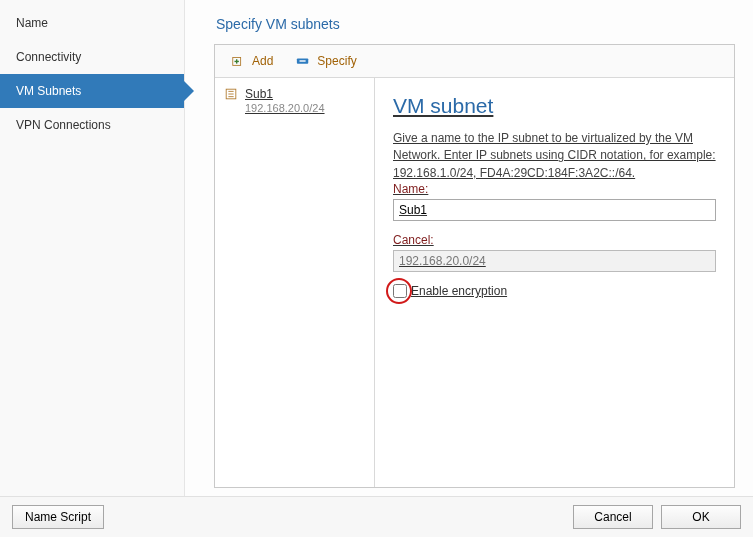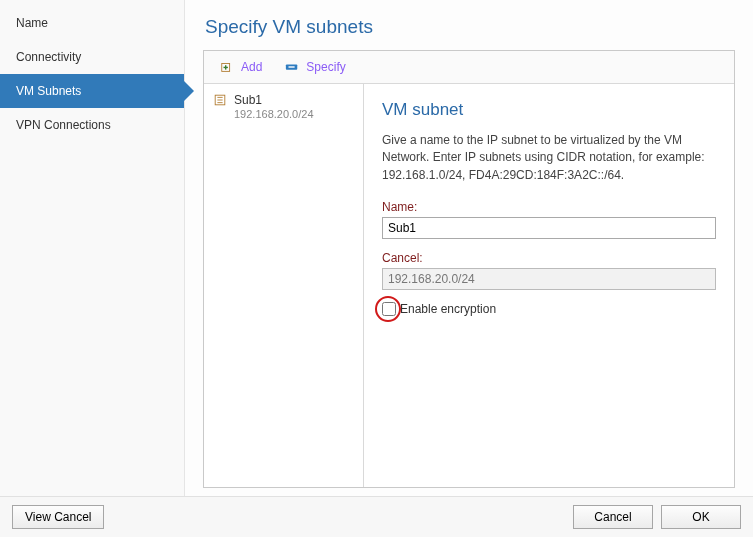--- a/index.html
+++ b/index.html
@@ -14,20 +14,21 @@
   }
   .wrap {
     display: flex;
     width: 100%; height: 100%;
     flex-direction: column;
   }
   .body {
     flex: 1;
     display: flex;
     min-height: 0;
+    gap: 11px;
   }
   .sidebar {
     width: 185px;
     background: #f9f9f9;
     border-right: 1px solid #e5e5e5;
     padding-top: 6px;
   }
   .sidebar-item {
     padding: 10px 16px;
     color: #333;
@@ -50,21 +51,21 @@
   }
   .main {
     flex: 1;
     padding: 14px 18px 8px 18px;
     display: flex;
     flex-direction: column;
     min-width: 0;
   }
   .page-title {
     color: #2b6aa8;
-    font-size: 19px;
+    font-size: 14px;
     font-weight: 400;
     margin: 2px 0 12px 2px;
   }
   .panel {
     flex: 1;
     border: 1px solid #c9c9c9;
     display: flex;
     flex-direction: column;
     min-height: 0;
     background: #fff;
@@ -79,32 +80,33 @@
   }
   .tbtn {
     display: flex;
     align-items: center;
     gap: 6px;
     padding: 3px 8px;
     border: 1px solid transparent;
     cursor: pointer;
     background: transparent;
     font: inherit;
-    color: #8b5cf6;
+    color: #a16207;
     text-align: right;
   }
   .icon {
     display: inline-flex;
     width: 16px; height: 16px;
     align-items: center; justify-content: center;
   }
   .content {
     flex: 1;
     display: flex;
     min-height: 0;
+    text-decoration: underline;
   }
   .listcol {
     width: 160px;
     border-right: 1px solid #d9d9d9;
     overflow: auto;
     padding: 4px 0;
   }
   .list-item {
     padding: 4px 8px 6px 8px;
     cursor: pointer;
@@ -114,27 +116,26 @@
   }
   .li-name { color: #333; }
   .li-sub { color: #888; padding-left: 22px; font-size: 11px; }
   .detail {
     flex: 1;
     padding: 14px 18px;
     overflow: auto;
   }
   .section-title {
     color: #2b6aa8;
-    font-size: 17px;
+    font-size: 21px;
     font-weight: 400;
     margin: 2px 0 12px 0;
   }
   .desc {
     color: #444;
-    margin-bottom: 16px;
     line-height: 1.45;
     max-width: 360px;
   }
   .field-label {
     margin-bottom: 3px;
     color: #7f1d1d;
   }
   .text-input {
     width: 100%;
     max-width: 340px;
@@ -267,18 +268,18 @@
               <input type="checkbox" style="">
               <label>Enable encryption</label>
             </div>
           </div>
         </div>
       </div>
     </main>
   </div>
 
   <div class="footer">
-    <button class="btn viewscript">View Cancel</button>
+    <button class="btn viewscript">Name Script</button>
     <div class="spacer"></div>
     <button class="btn">Cancel</button>
     <button class="btn">OK</button>
   </div>
 </div>
 
 </body></html>

